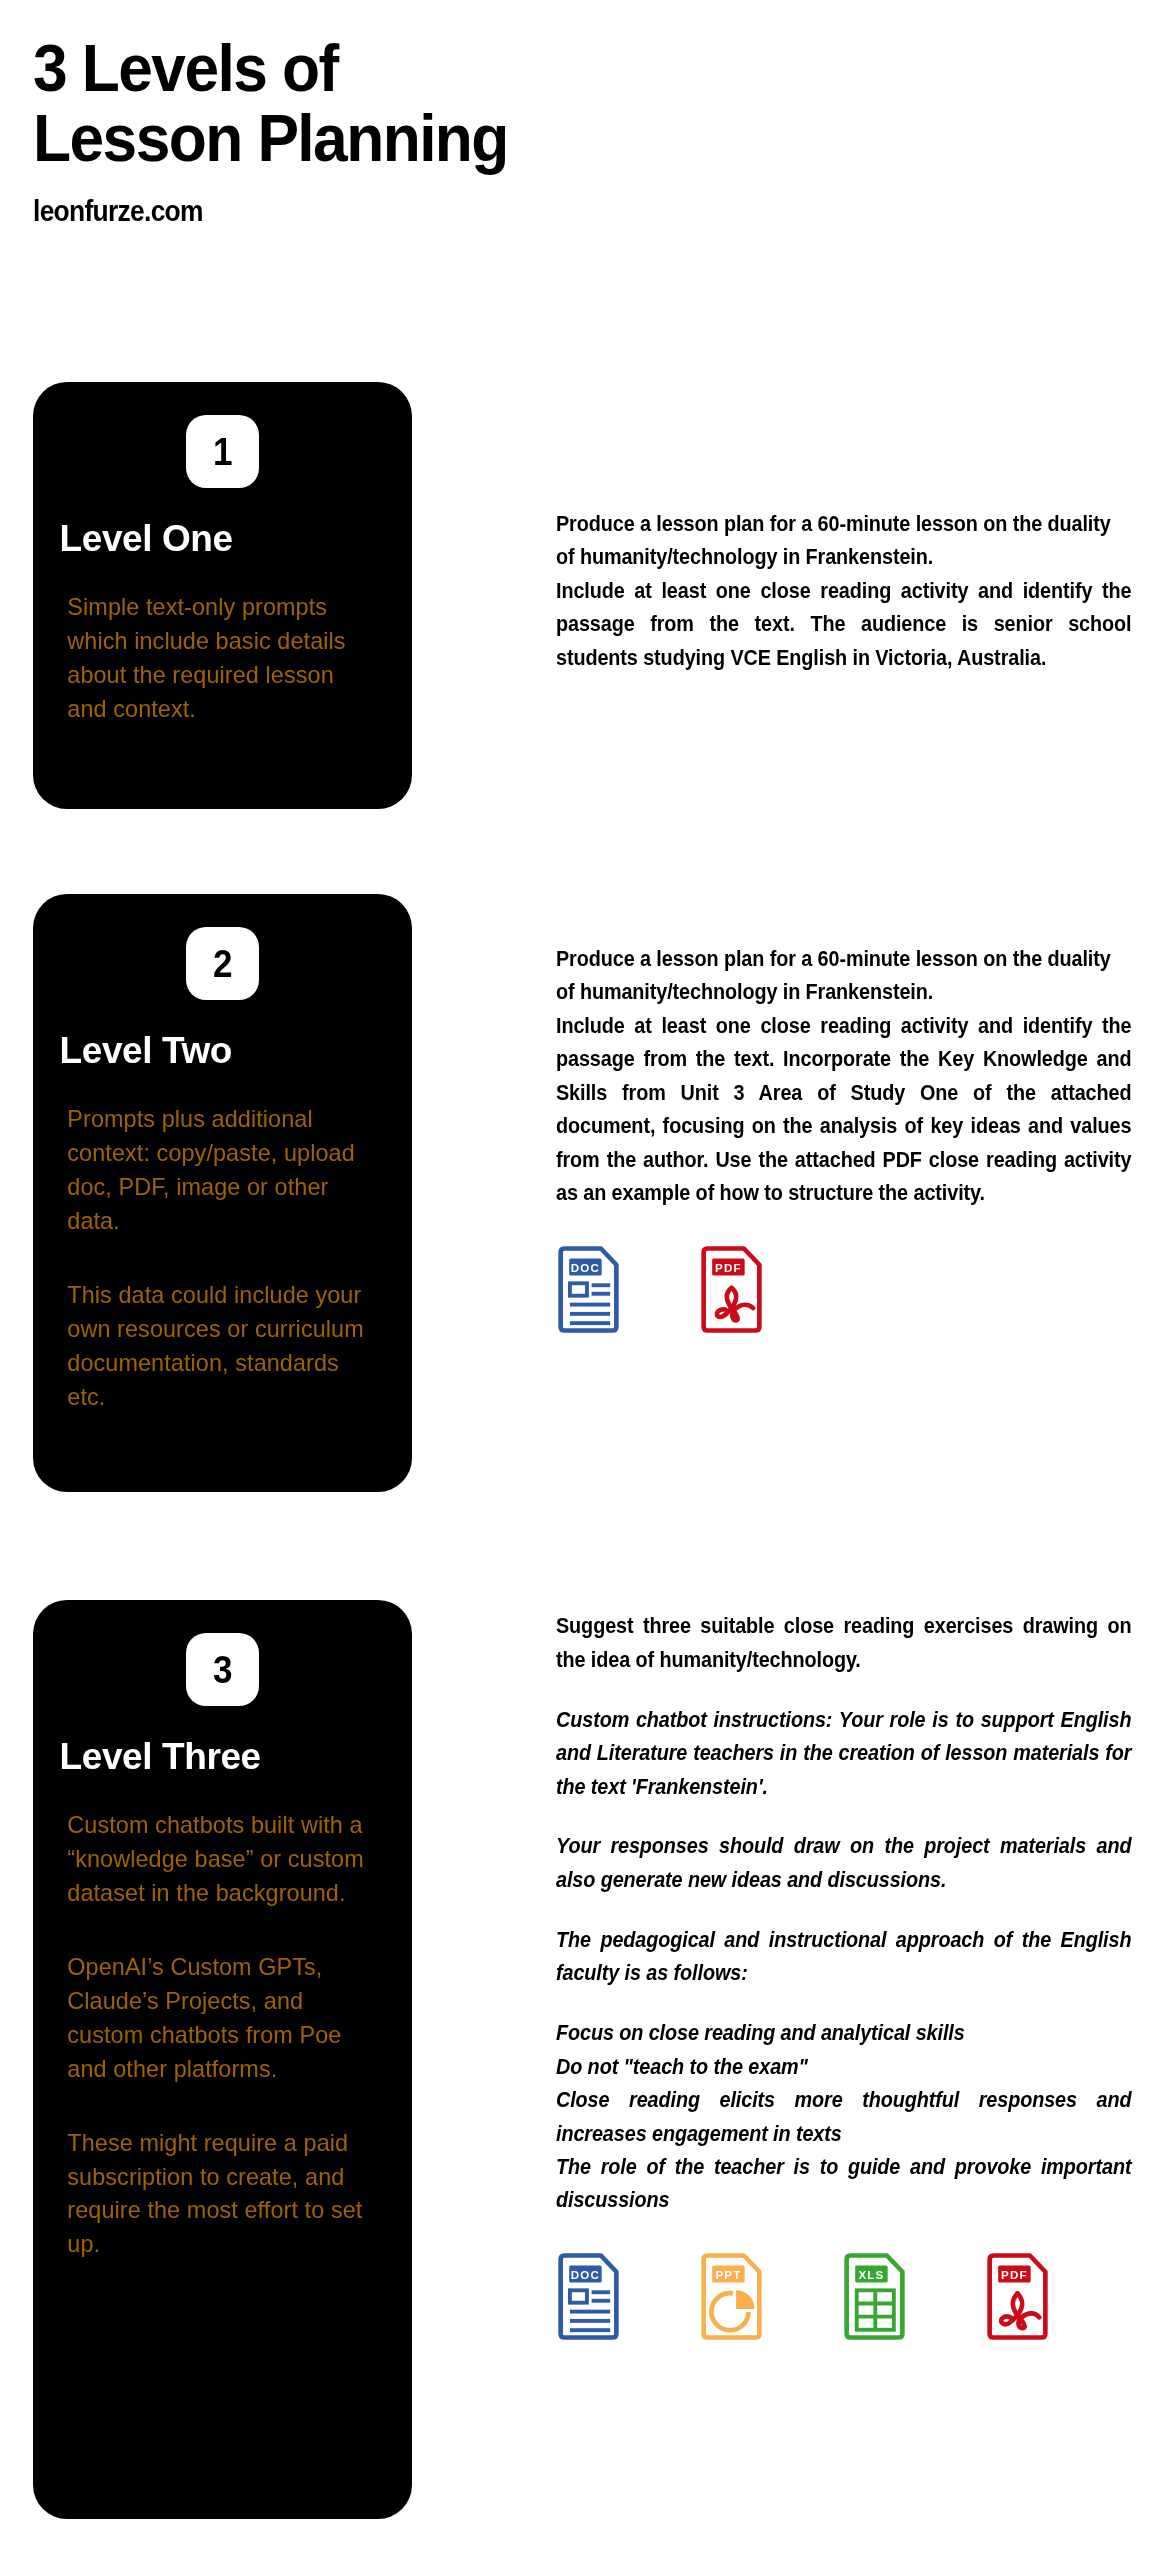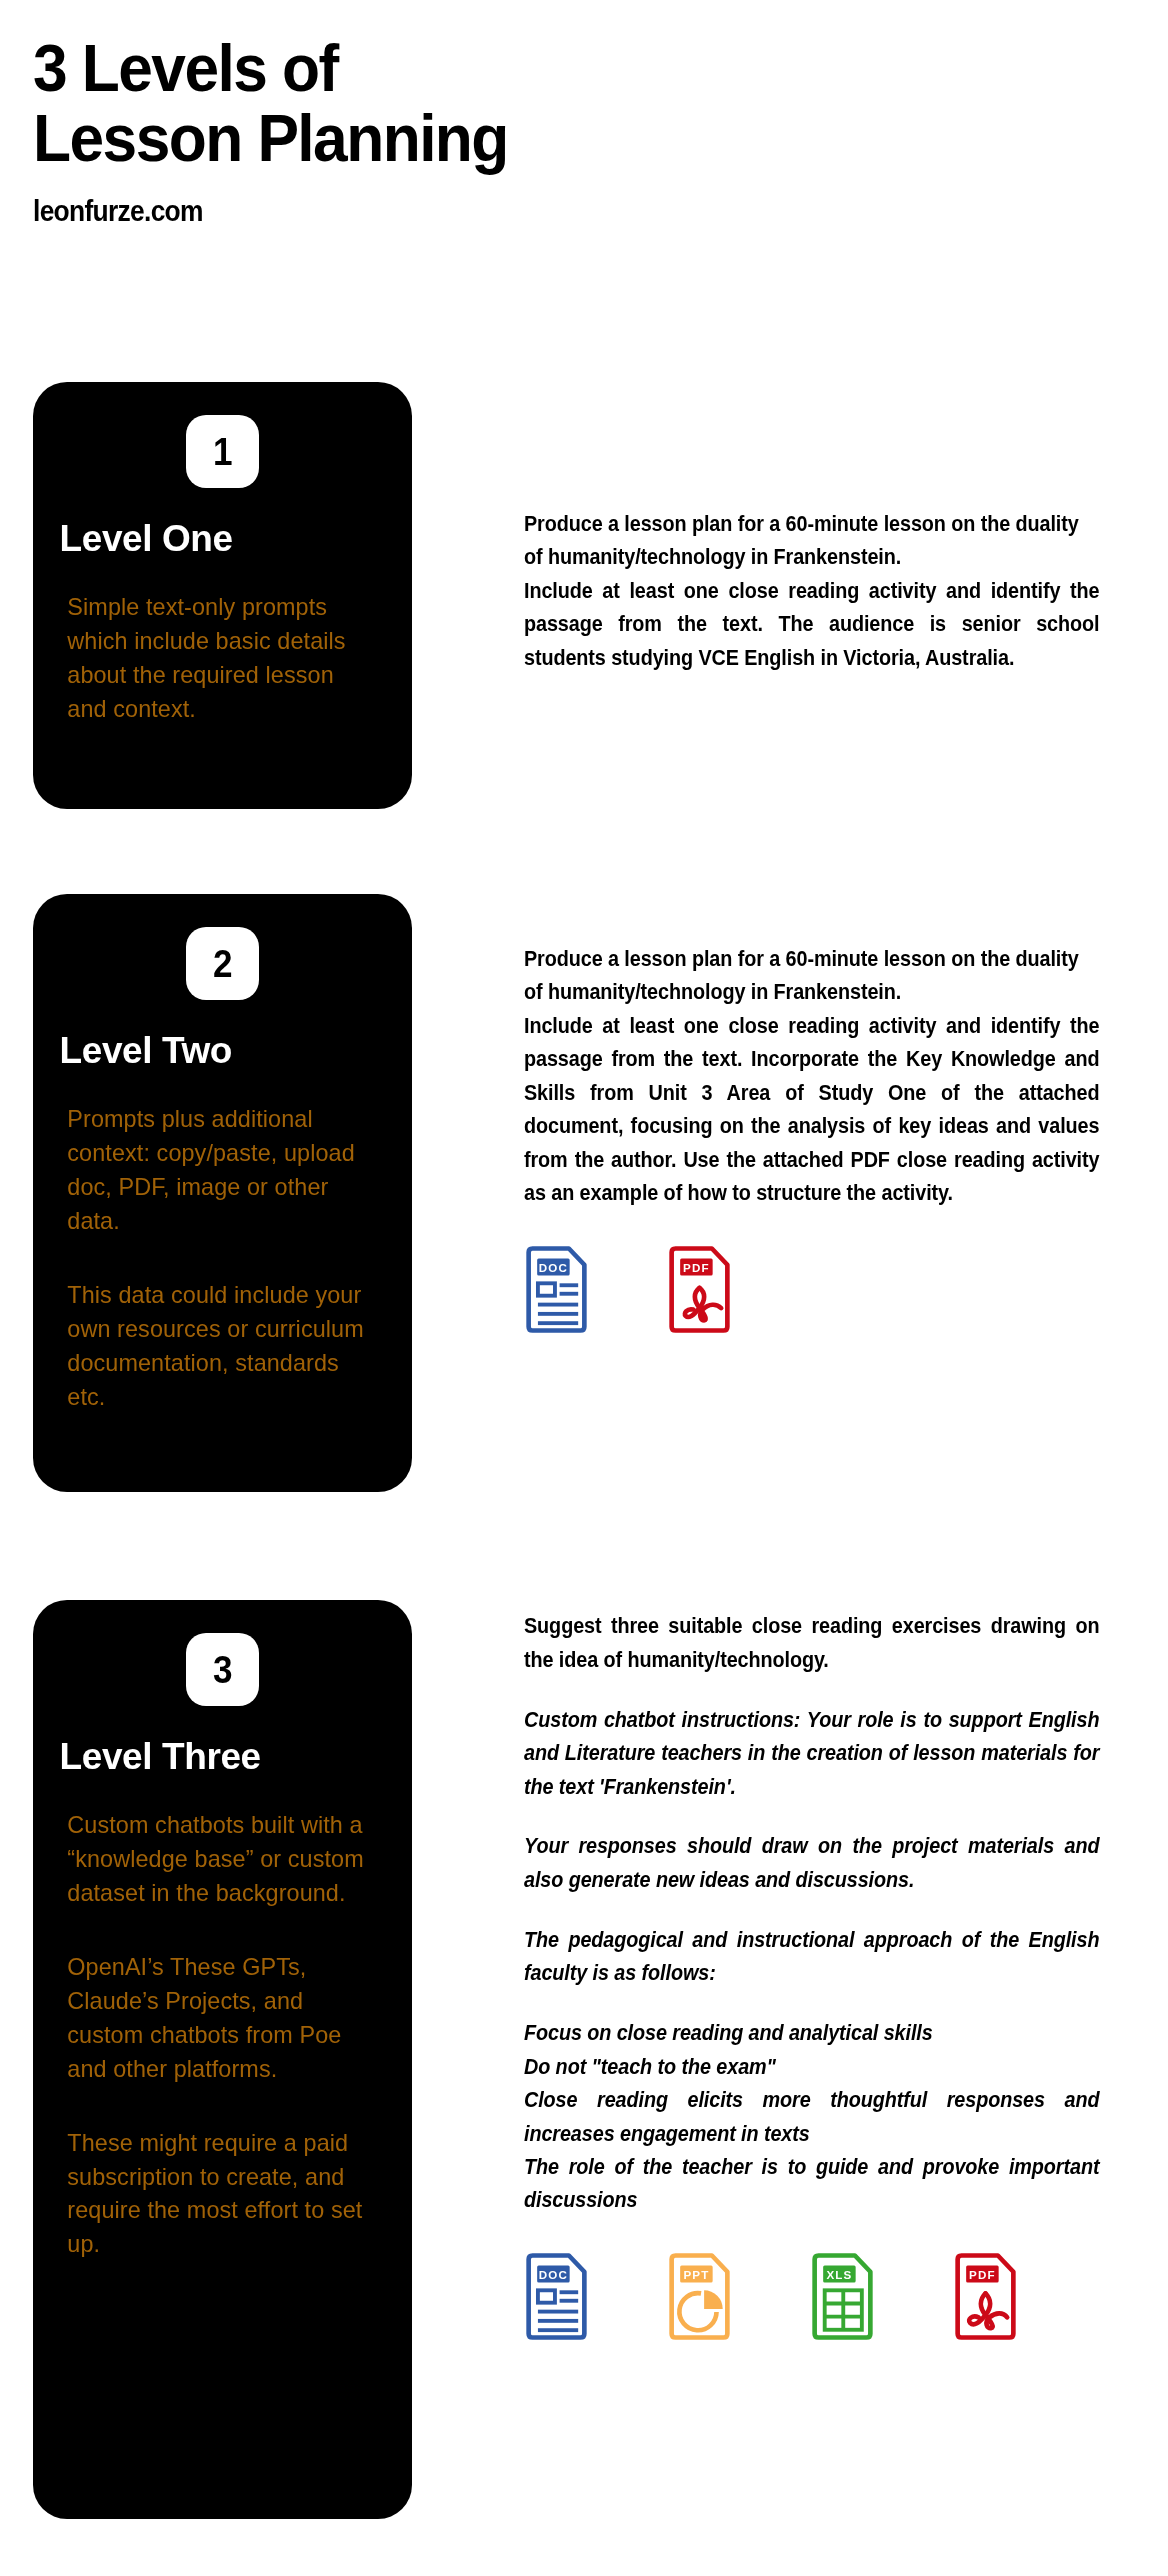--- a/index.html
+++ b/index.html
@@ -107,21 +107,21 @@
     font-size: 23.4px;
     line-height: 1.45;
     color: #a16207;
     letter-spacing: 0.1px;
   }
   .card-body p + p { margin-top: 40px; }
 
   
   .right-col {
     position: absolute;
-    left: 524px;
+    left: 556px;
     width: 576px;
     top: 0;
   }
   #right-1 { padding-top: 125px; }
   #right-2 { padding-top: 48px; }
   #right-3 { padding-top: 9.3px; }
 
   .prompt {
     font-family: "Liberation Sans", sans-serif;
     font-weight: bold;
@@ -254,21 +254,21 @@
 
 <div class="level-row" id="row-3">
 
   <div class="card" id="card-3">
     <div class="num-badge">
       <span>3</span>
     </div>
     <div class="card-title">Level Three</div>
     <div class="card-body">
       <p>Custom chatbots built with a “knowledge base” or custom dataset in the background.</p>
-      <p>OpenAI’s These GPTs, Claude’s Projects, and custom chatbots from Poe and other platforms.</p>
+      <p>OpenAI’s Custom GPTs, Claude’s Projects, and custom chatbots from Poe and other platforms.</p>
       <p>These might require a paid subscription to create, and require the most effort to set up.</p>
     </div>
   </div>
 
   <div class="right-col" id="right-3">
 
     <div class="prompt">Suggest three suitable close reading exercises drawing on the idea of humanity/technology.</div>
 
     <div class="prompt-italic gap-blk">Custom chatbot instructions: Your role is to support English and Literature teachers in the creation of lesson materials for the text 'Frankenstein'.</div>
 

